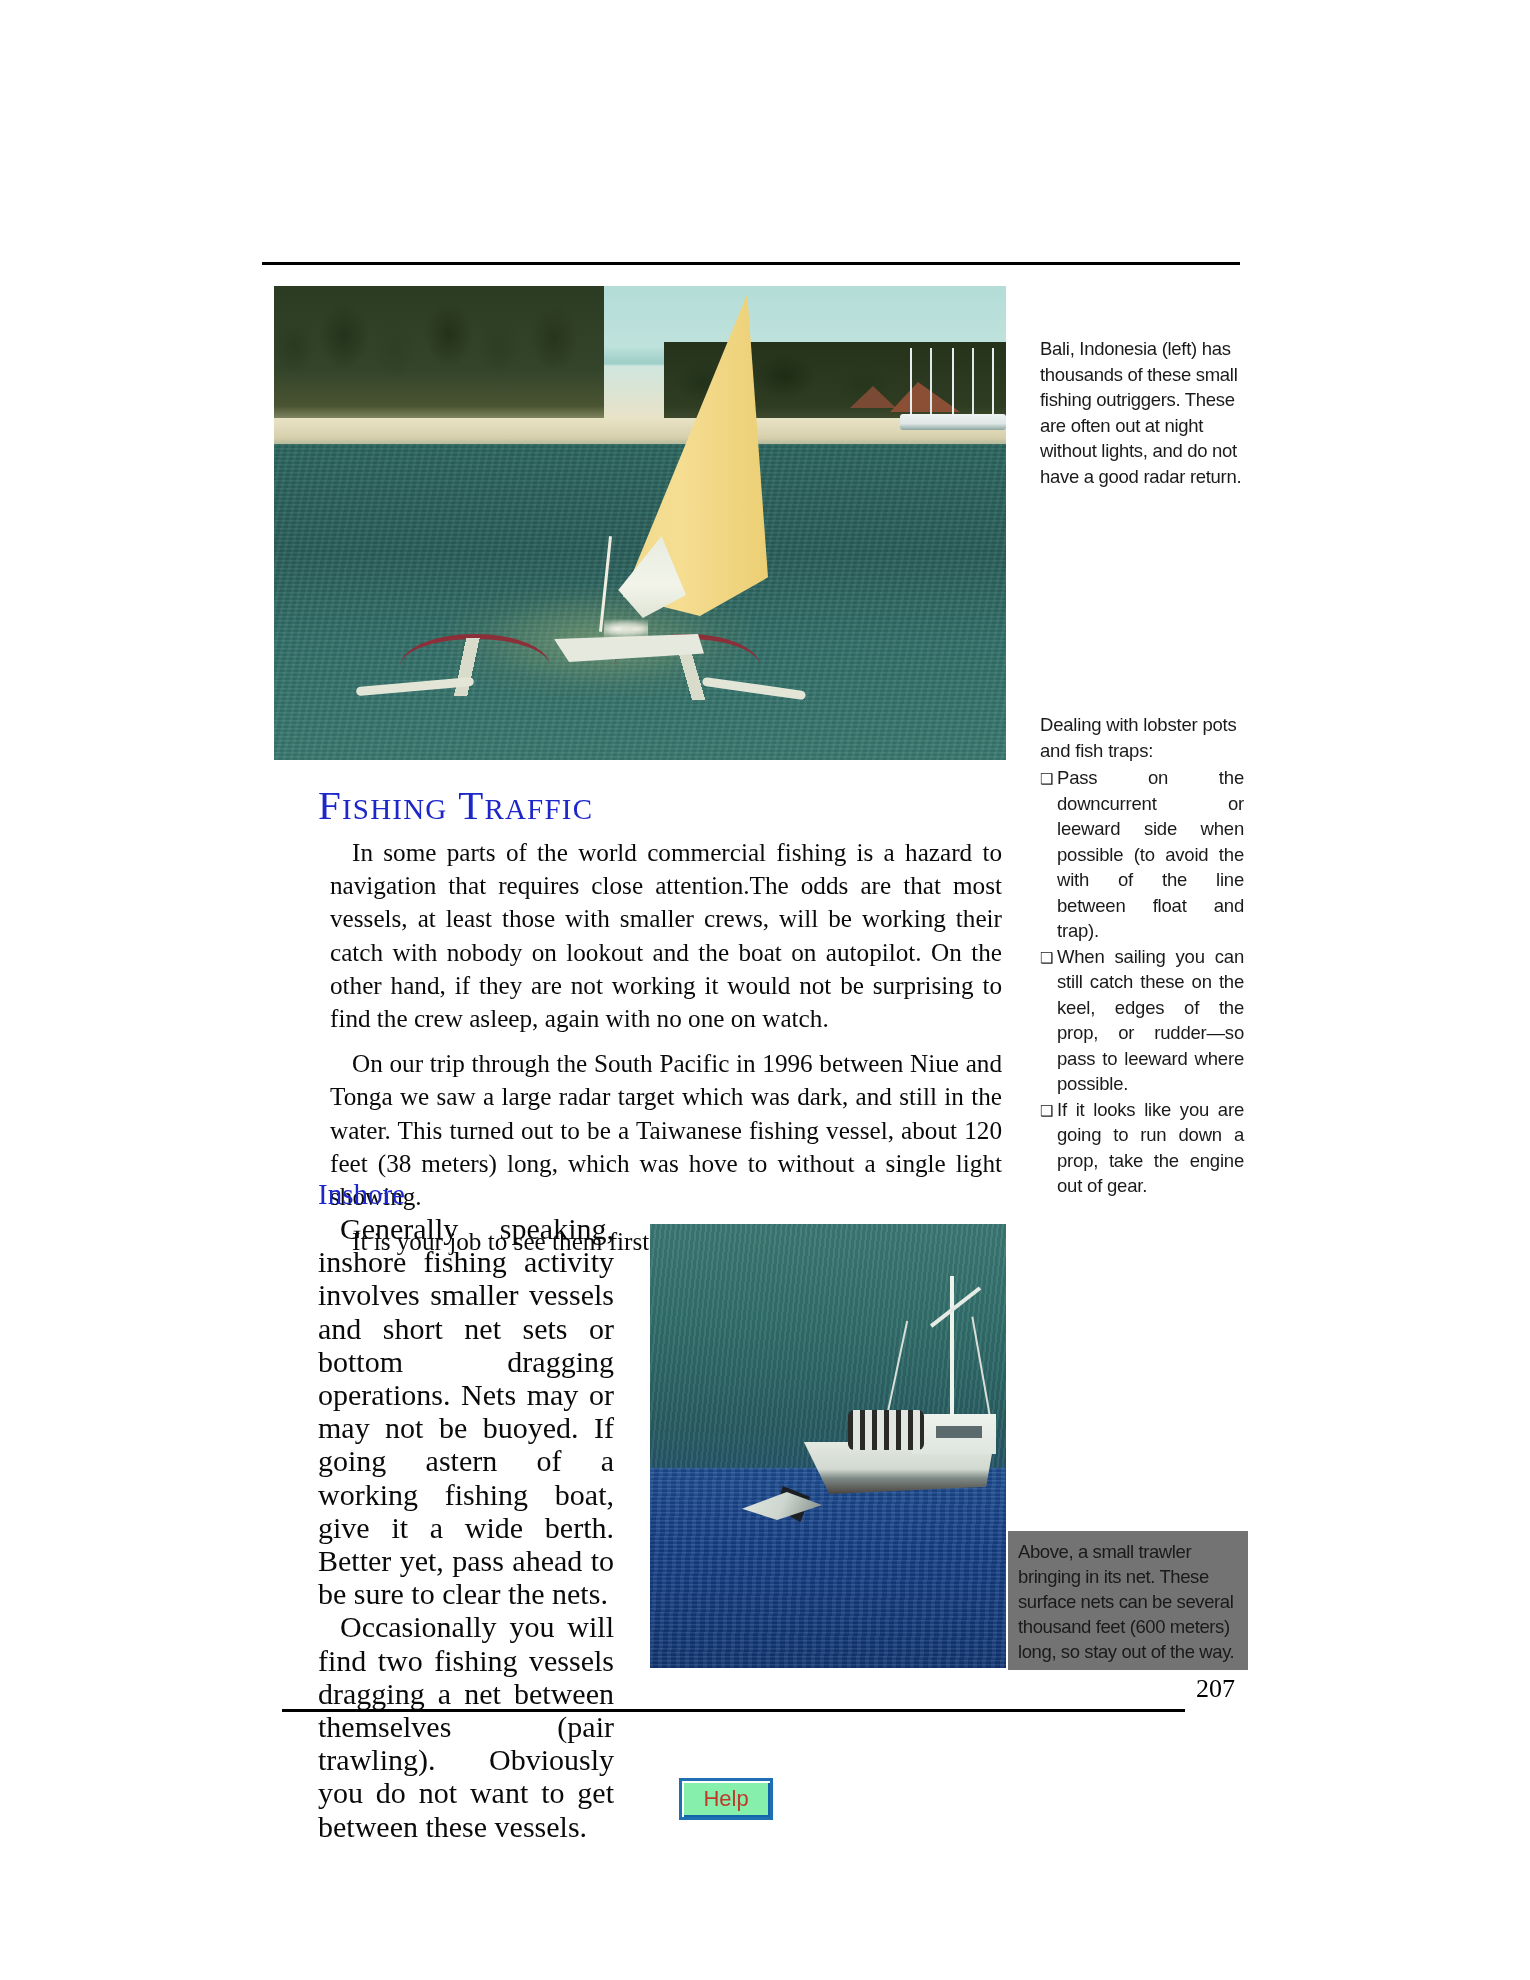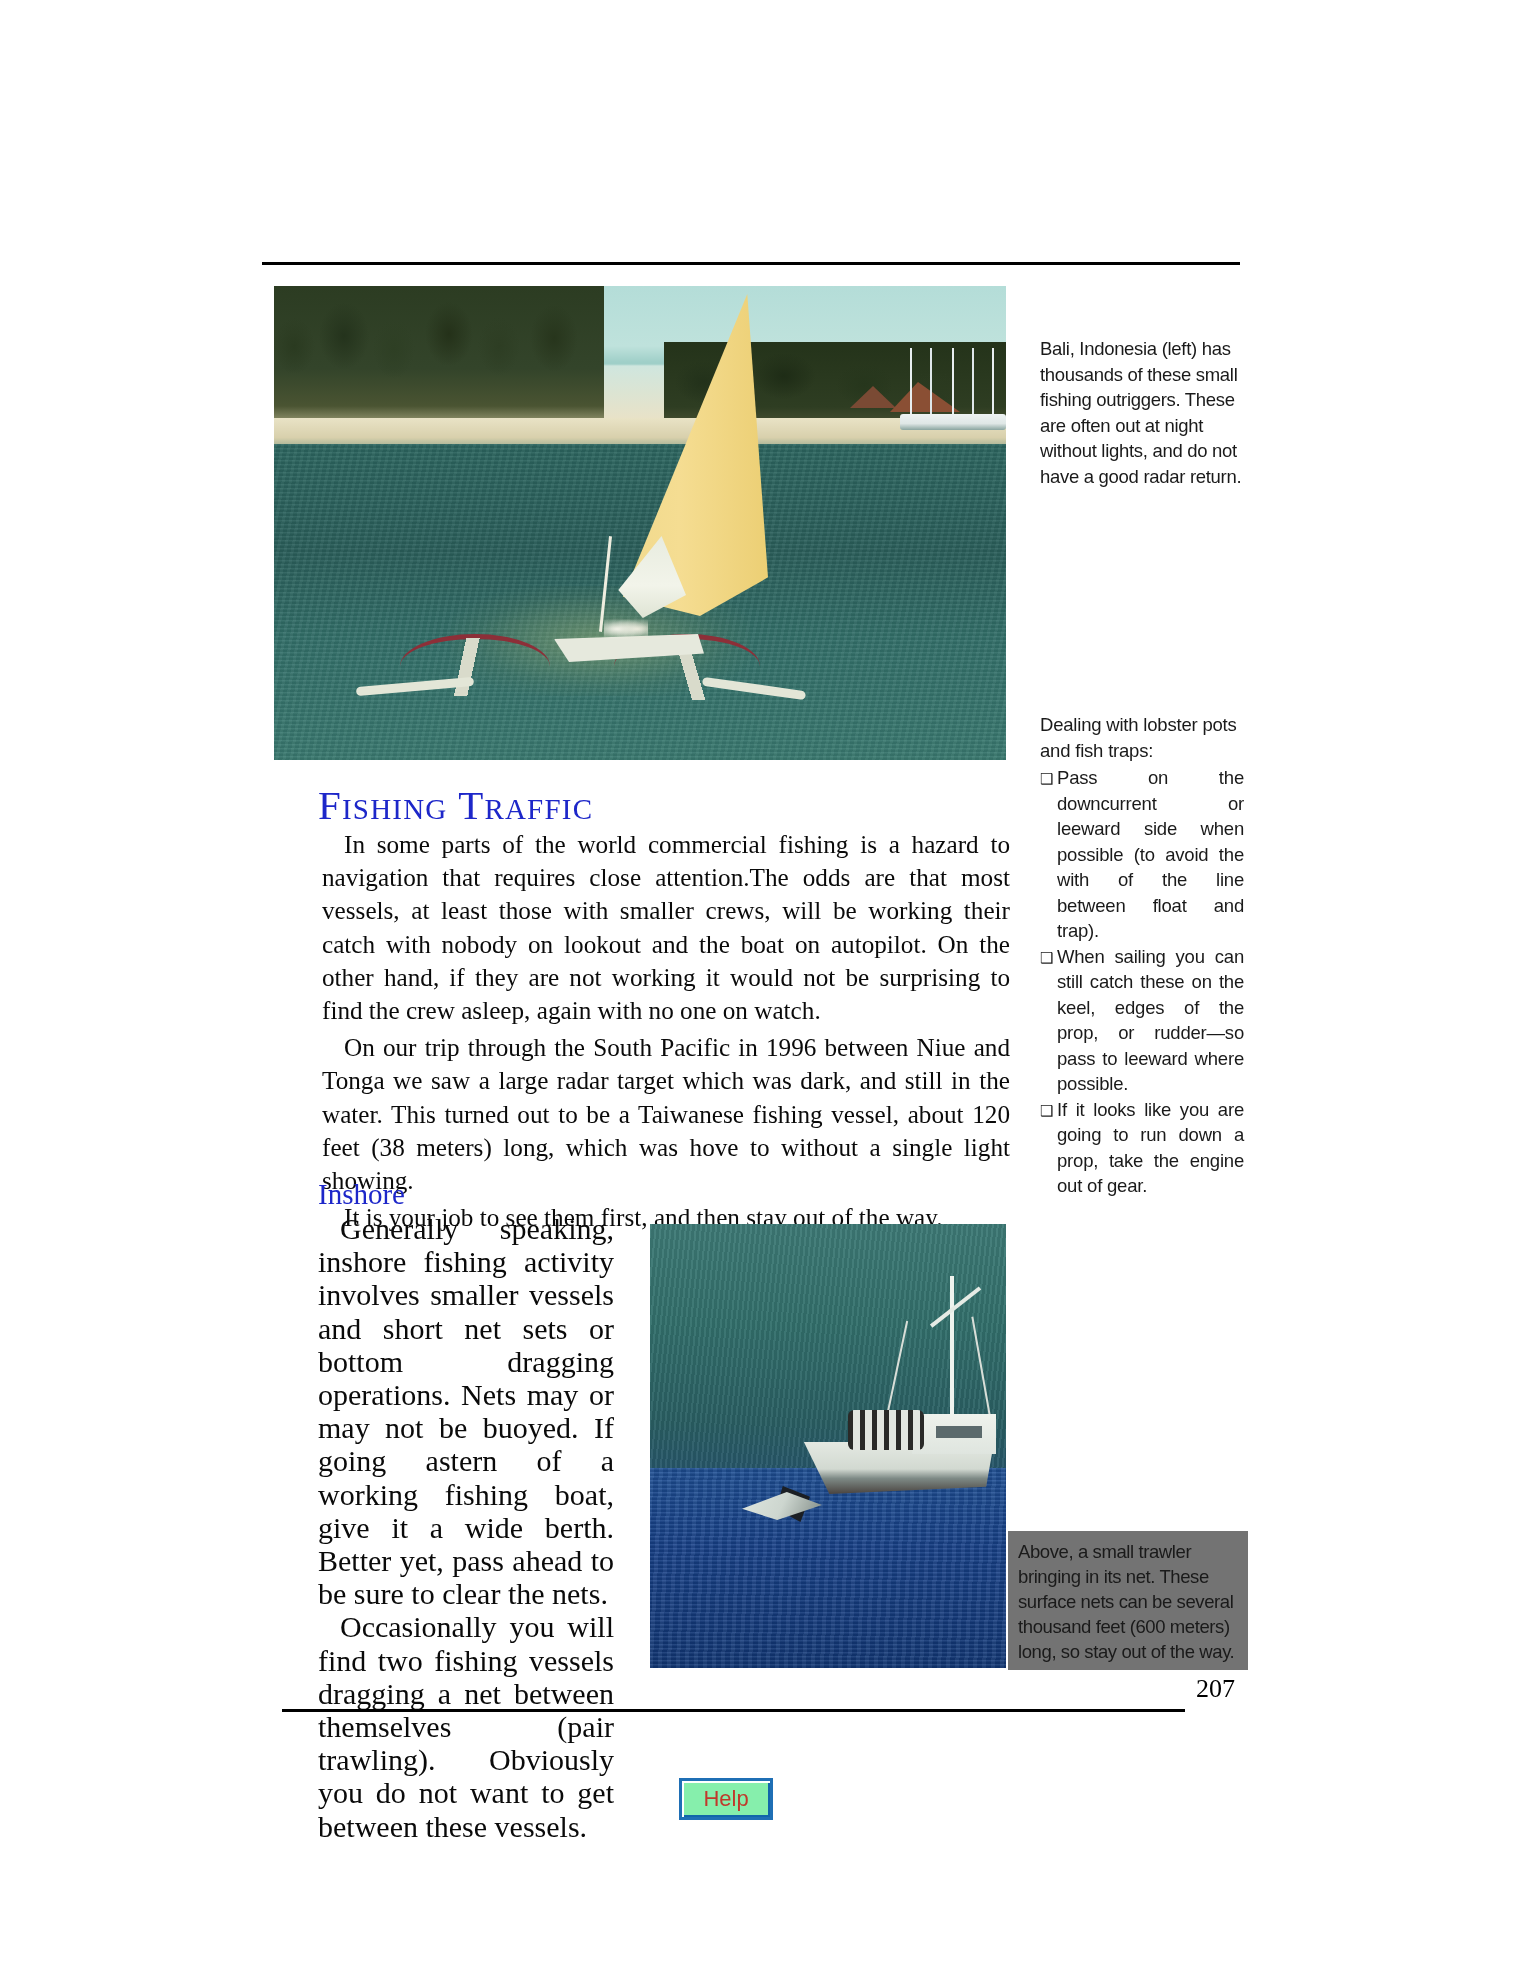--- a/index.html
+++ b/index.html
@@ -417,21 +417,21 @@
     left: 318px;
     top: 824px;
     width: 696px;
     font-family: "Liberation Serif", serif;
     font-size: 25.2px;
     line-height: 33.2px;
     color: #0a0a0a;
     text-align: justify;
   }
   .body-wide p {
-    margin: 4px;
+    margin: 12px;
     text-indent: 22px;
   }
 
   .body-narrow {
     position: absolute;
     left: 318px;
     top: 1212px;
     width: 296px;
     font-family: "Liberation Serif", serif;
     font-size: 30px;

